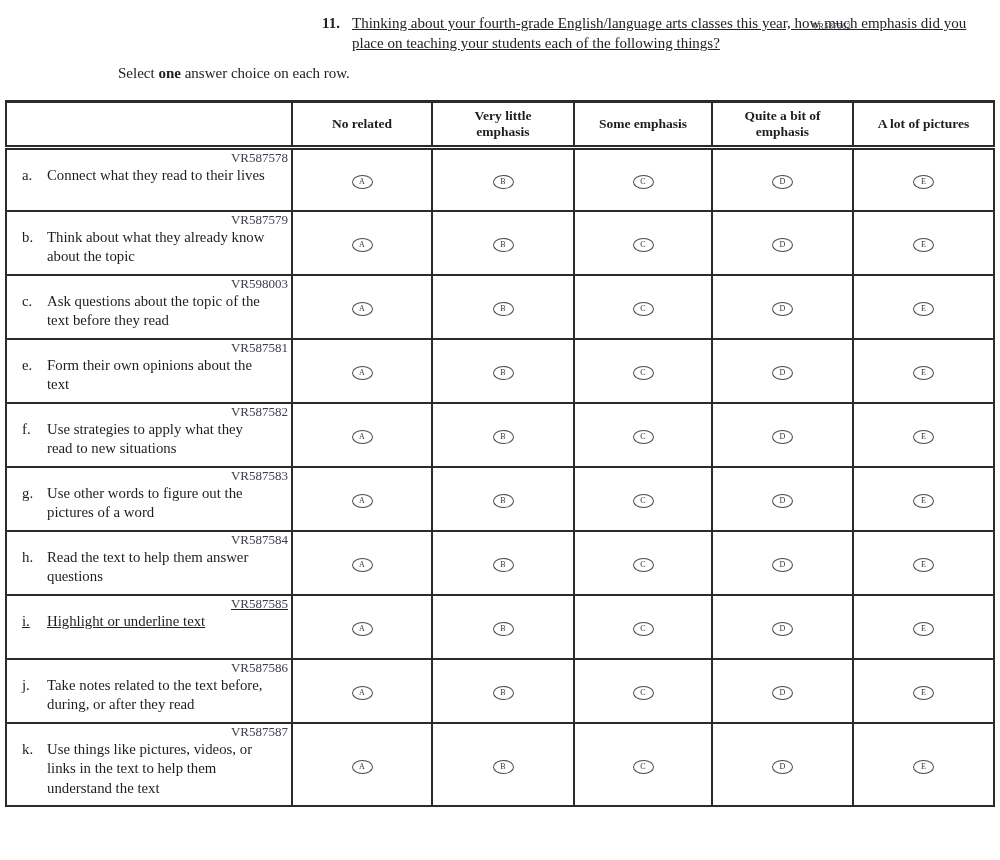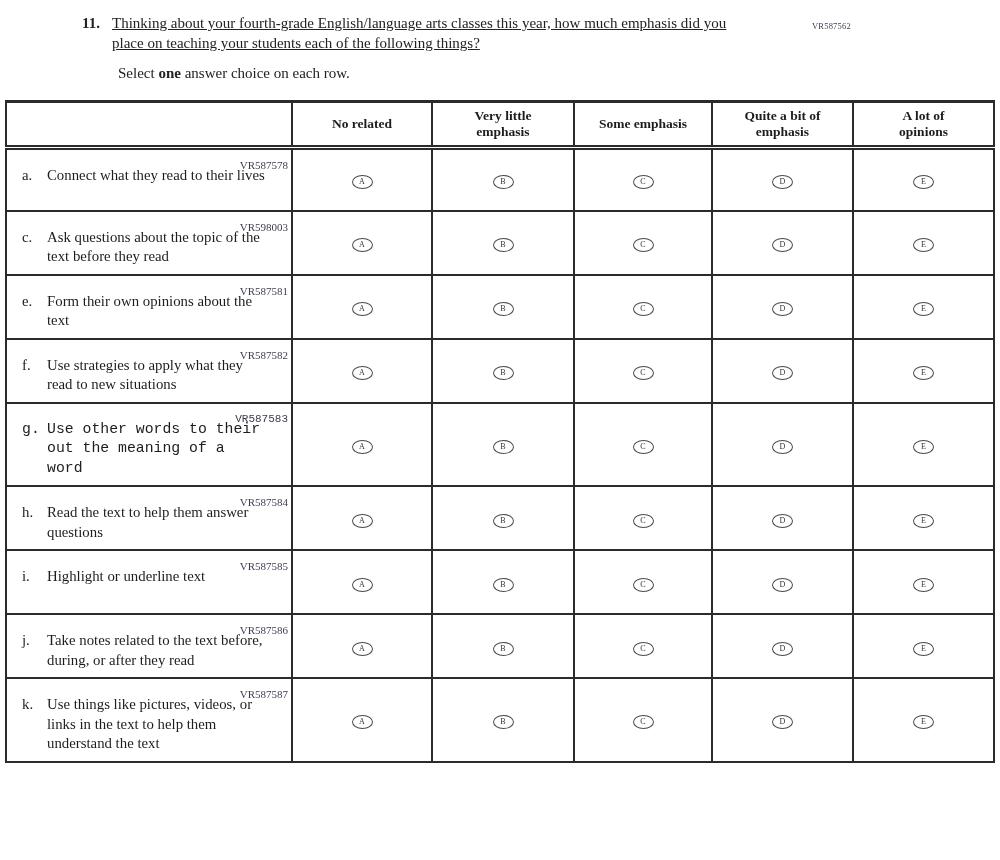--- a/index.html
+++ b/index.html
@@ -13,22 +13,23 @@
   }
   .form-code-top {
     position: absolute;
     left: 812px;
     top: 21px;
     font-size: 8.5px;
     letter-spacing: 0.2px;
     color: #3d3d52;
   }
   .question {
-    margin: 13px 0 0 82px;
+    margin: 13px 0 0 60px;
     display: flex;
+    justify-content: flex-end;
   }
   .qnum {
     font-weight: bold;
     width: 30px;
     flex: none;
     font-size: 15px;
     line-height: 20px;
   }
   .qtext {
     font-size: 15px;
@@ -61,23 +62,23 @@
     padding: 3px 2px;
     color: #1d1d1d;
   }
   thead th.narrow span { display: inline-block; max-width: 94px; }
   .label-cell {
     vertical-align: top;
     padding: 0;
   }
   .vr-code {
     text-align: right;
-    font-size: 11px;
+    font-size: 13px;
     line-height: 11px;
-    padding: 10px 3px 0 0;
+    padding: 2px 3px 0 0;
     height: 14px;
     color: #3d3d52;
   }
   .item-label {
     display: flex;
     padding: 2px 2px 7px 15px;
     font-size: 14.8px;
     line-height: 19.5px;
     color: #1d1d1d;
   }
@@ -121,40 +122,54 @@
       <col style="width: 141px;">
       <col style="width: 141px;">
     </colgroup>
   <thead>
       <tr>
         <th></th>
         <th class=""><span>No related</span></th>
         <th class="narrow"><span>Very little emphasis</span></th>
         <th class=""><span>Some emphasis</span></th>
         <th class="narrow"><span>Quite a bit of emphasis</span></th>
-        <th class="narrow"><span>A lot of opinions</span></th>
+        <th class="narrow"><span>A lot of pictures</span></th>
       </tr>
     </thead>
   <tbody>
       <tr>
         <td class="label-cell" style="height: 63px;">
           <div class="vr-code">VR587578</div>
           <div class="item-label">
             <span class="letter">a.</span>
             <span class="text">Connect what they read to their lives</span>
           </div>
         </td>
         <td class="opt-cell"><span class="oval">A</span></td>
         <td class="opt-cell"><span class="oval">B</span></td>
         <td class="opt-cell"><span class="oval">C</span></td>
         <td class="opt-cell"><span class="oval">D</span></td>
         <td class="opt-cell"><span class="oval">E</span></td>
       </tr>
       <tr>
         <td class="label-cell" style="height: 63px;">
+          <div class="vr-code">VR587579</div>
+          <div class="item-label">
+            <span class="letter">b.</span>
+            <span class="text">Think about what they already know about the topic</span>
+          </div>
+        </td>
+        <td class="opt-cell"><span class="oval">A</span></td>
+        <td class="opt-cell"><span class="oval">B</span></td>
+        <td class="opt-cell"><span class="oval">C</span></td>
+        <td class="opt-cell"><span class="oval">D</span></td>
+        <td class="opt-cell"><span class="oval">E</span></td>
+      </tr>
+      <tr>
+        <td class="label-cell" style="height: 63px;">
           <div class="vr-code">VR598003</div>
           <div class="item-label">
             <span class="letter">c.</span>
             <span class="text">Ask questions about the topic of the text before they read</span>
           </div>
         </td>
         <td class="opt-cell"><span class="oval">A</span></td>
         <td class="opt-cell"><span class="oval">B</span></td>
         <td class="opt-cell"><span class="oval">C</span></td>
         <td class="opt-cell"><span class="oval">D</span></td>
@@ -182,25 +197,25 @@
             <span class="text">Use strategies to apply what they read to new situations</span>
           </div>
         </td>
         <td class="opt-cell"><span class="oval">A</span></td>
         <td class="opt-cell"><span class="oval">B</span></td>
         <td class="opt-cell"><span class="oval">C</span></td>
         <td class="opt-cell"><span class="oval">D</span></td>
         <td class="opt-cell"><span class="oval">E</span></td>
       </tr>
       <tr>
-        <td class="label-cell" style="height: 63px; font-family: Liberation Mono, monospace;">
+        <td class="label-cell" style="height: 63px;">
           <div class="vr-code">VR587583</div>
           <div class="item-label">
             <span class="letter">g.</span>
-            <span class="text">Use other words to their out the meaning of a word</span>
+            <span class="text">Use other words to figure out the pictures of a word</span>
           </div>
         </td>
         <td class="opt-cell"><span class="oval">A</span></td>
         <td class="opt-cell"><span class="oval">B</span></td>
         <td class="opt-cell"><span class="oval">C</span></td>
         <td class="opt-cell"><span class="oval">D</span></td>
         <td class="opt-cell"><span class="oval">E</span></td>
       </tr>
       <tr>
         <td class="label-cell" style="height: 63px;">
@@ -210,21 +225,21 @@
             <span class="text">Read the text to help them answer questions</span>
           </div>
         </td>
         <td class="opt-cell"><span class="oval">A</span></td>
         <td class="opt-cell"><span class="oval">B</span></td>
         <td class="opt-cell"><span class="oval">C</span></td>
         <td class="opt-cell"><span class="oval">D</span></td>
         <td class="opt-cell"><span class="oval">E</span></td>
       </tr>
       <tr>
-        <td class="label-cell" style="height: 64px;">
+        <td class="label-cell" style="height: 64px; text-decoration: underline;">
           <div class="vr-code">VR587585</div>
           <div class="item-label">
             <span class="letter">i.</span>
             <span class="text">Highlight or underline text</span>
           </div>
         </td>
         <td class="opt-cell"><span class="oval">A</span></td>
         <td class="opt-cell"><span class="oval">B</span></td>
         <td class="opt-cell"><span class="oval">C</span></td>
         <td class="opt-cell"><span class="oval">D</span></td>

